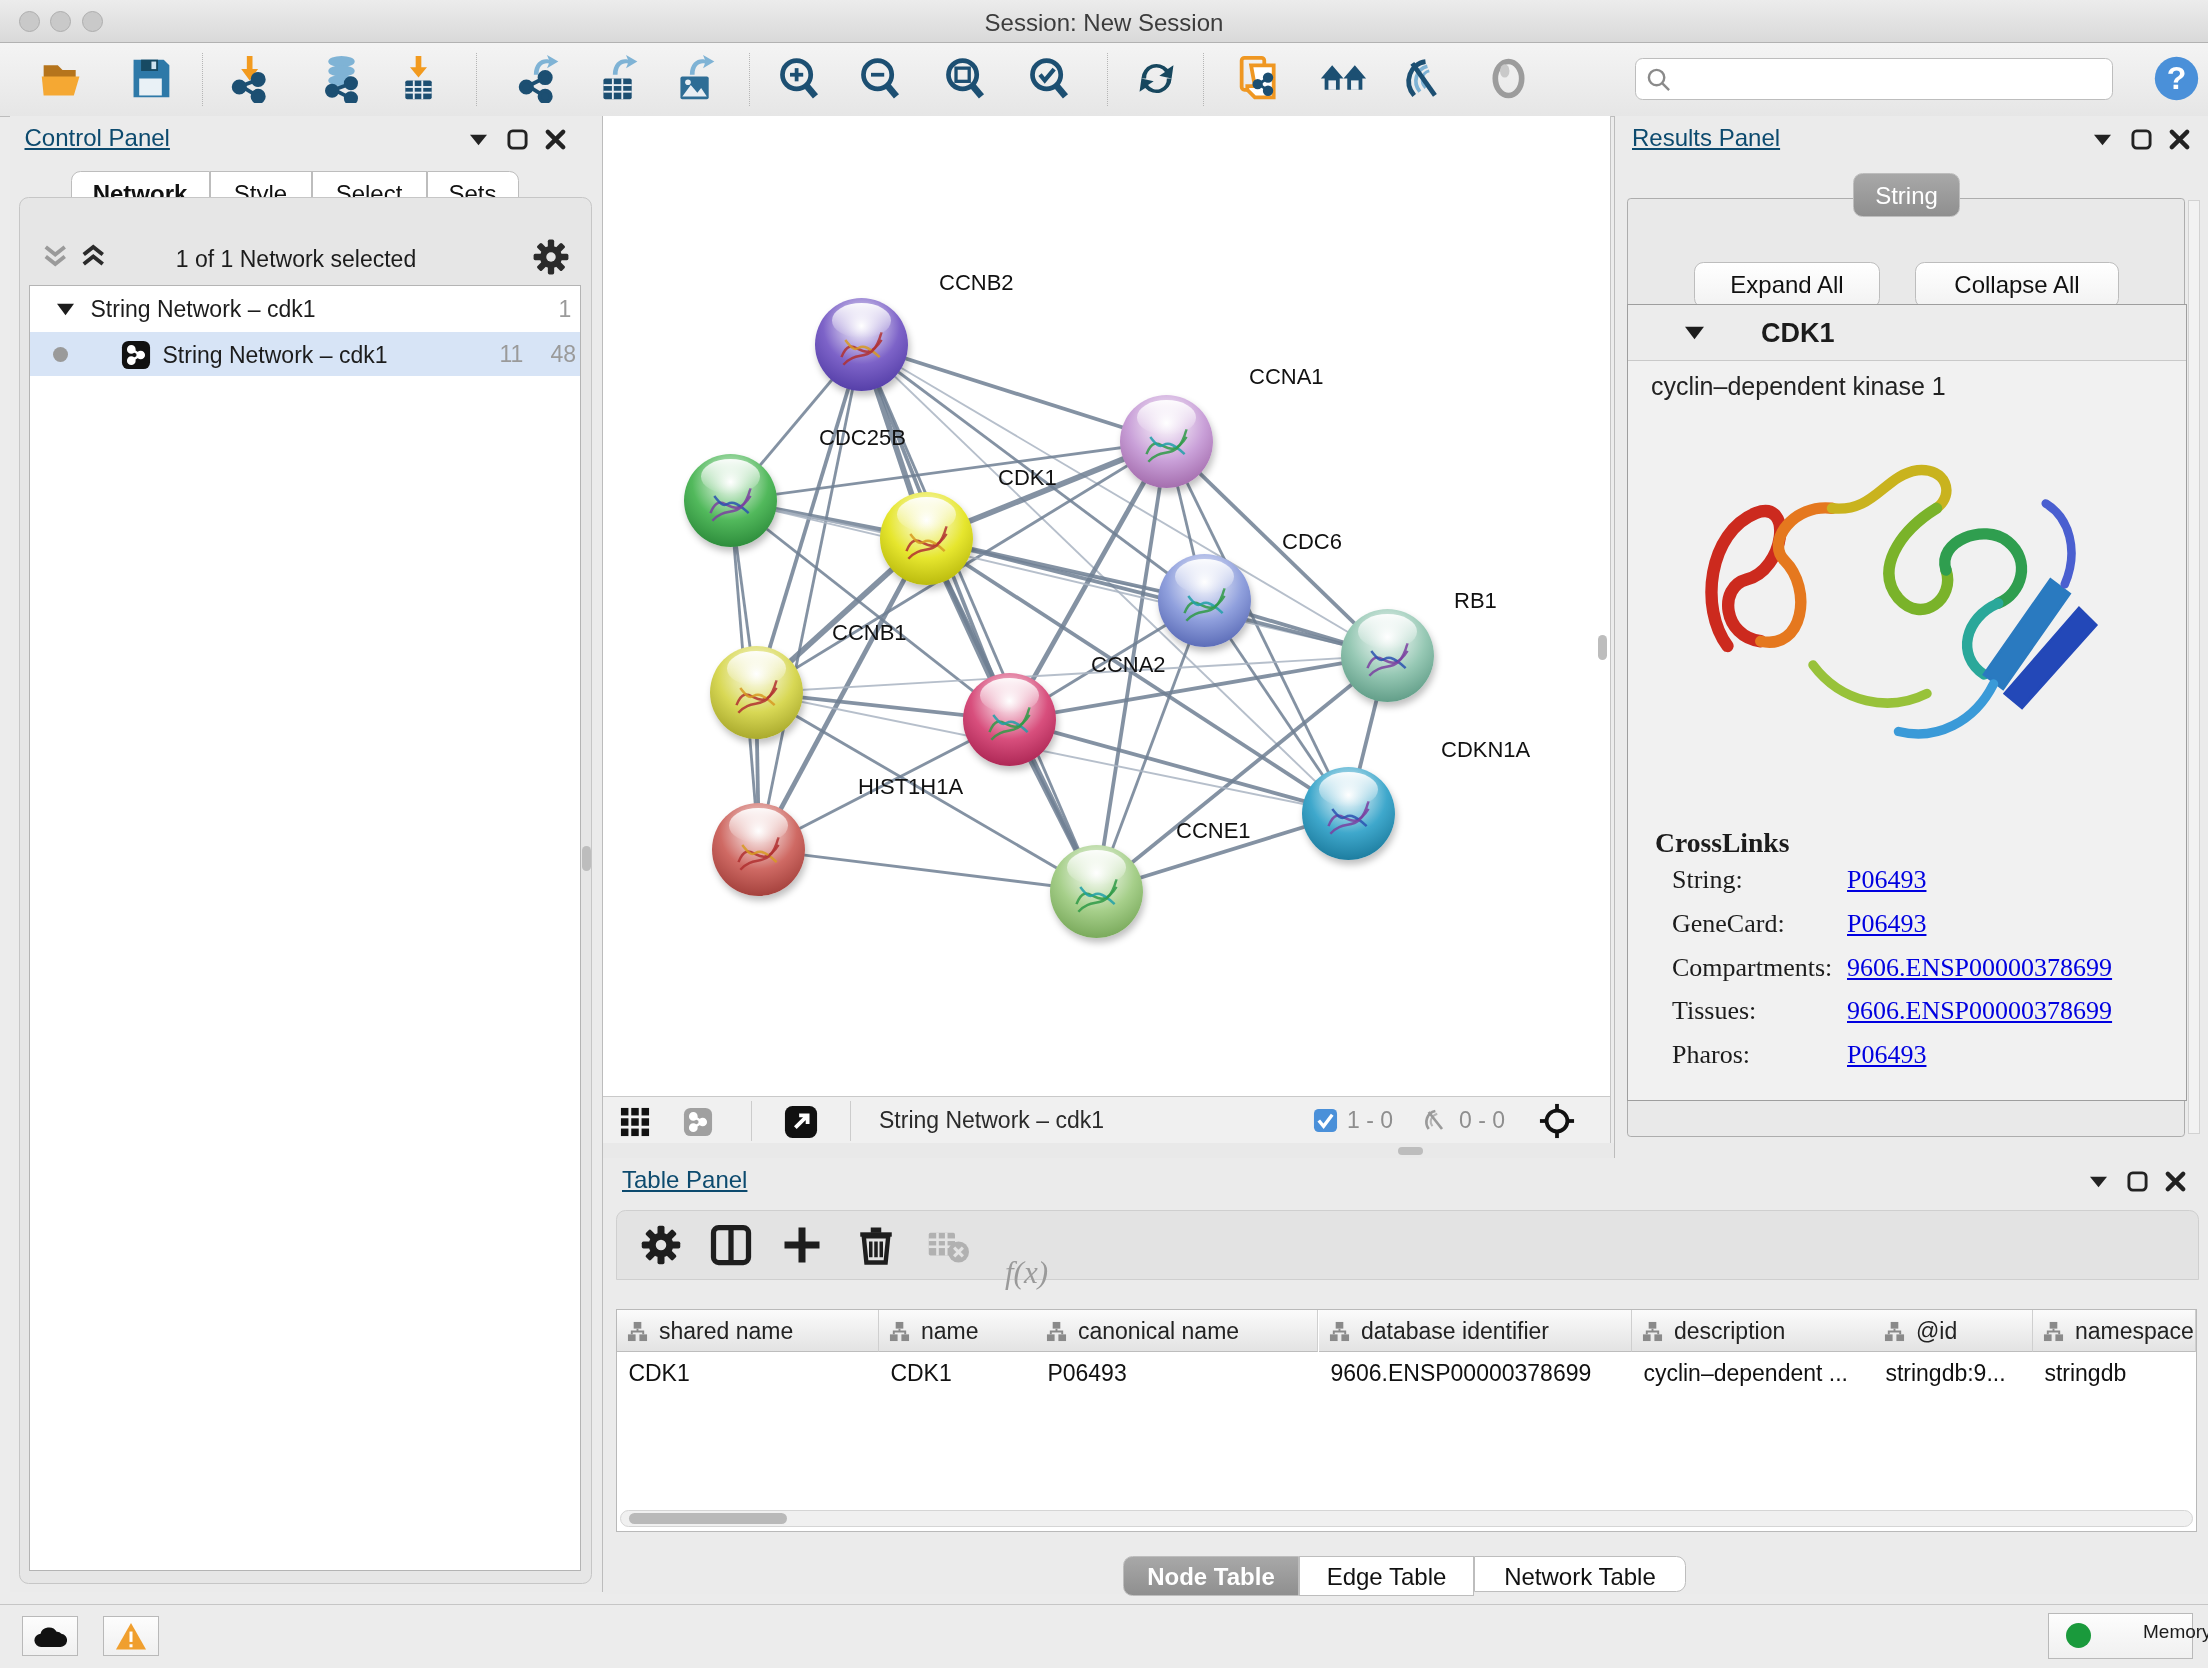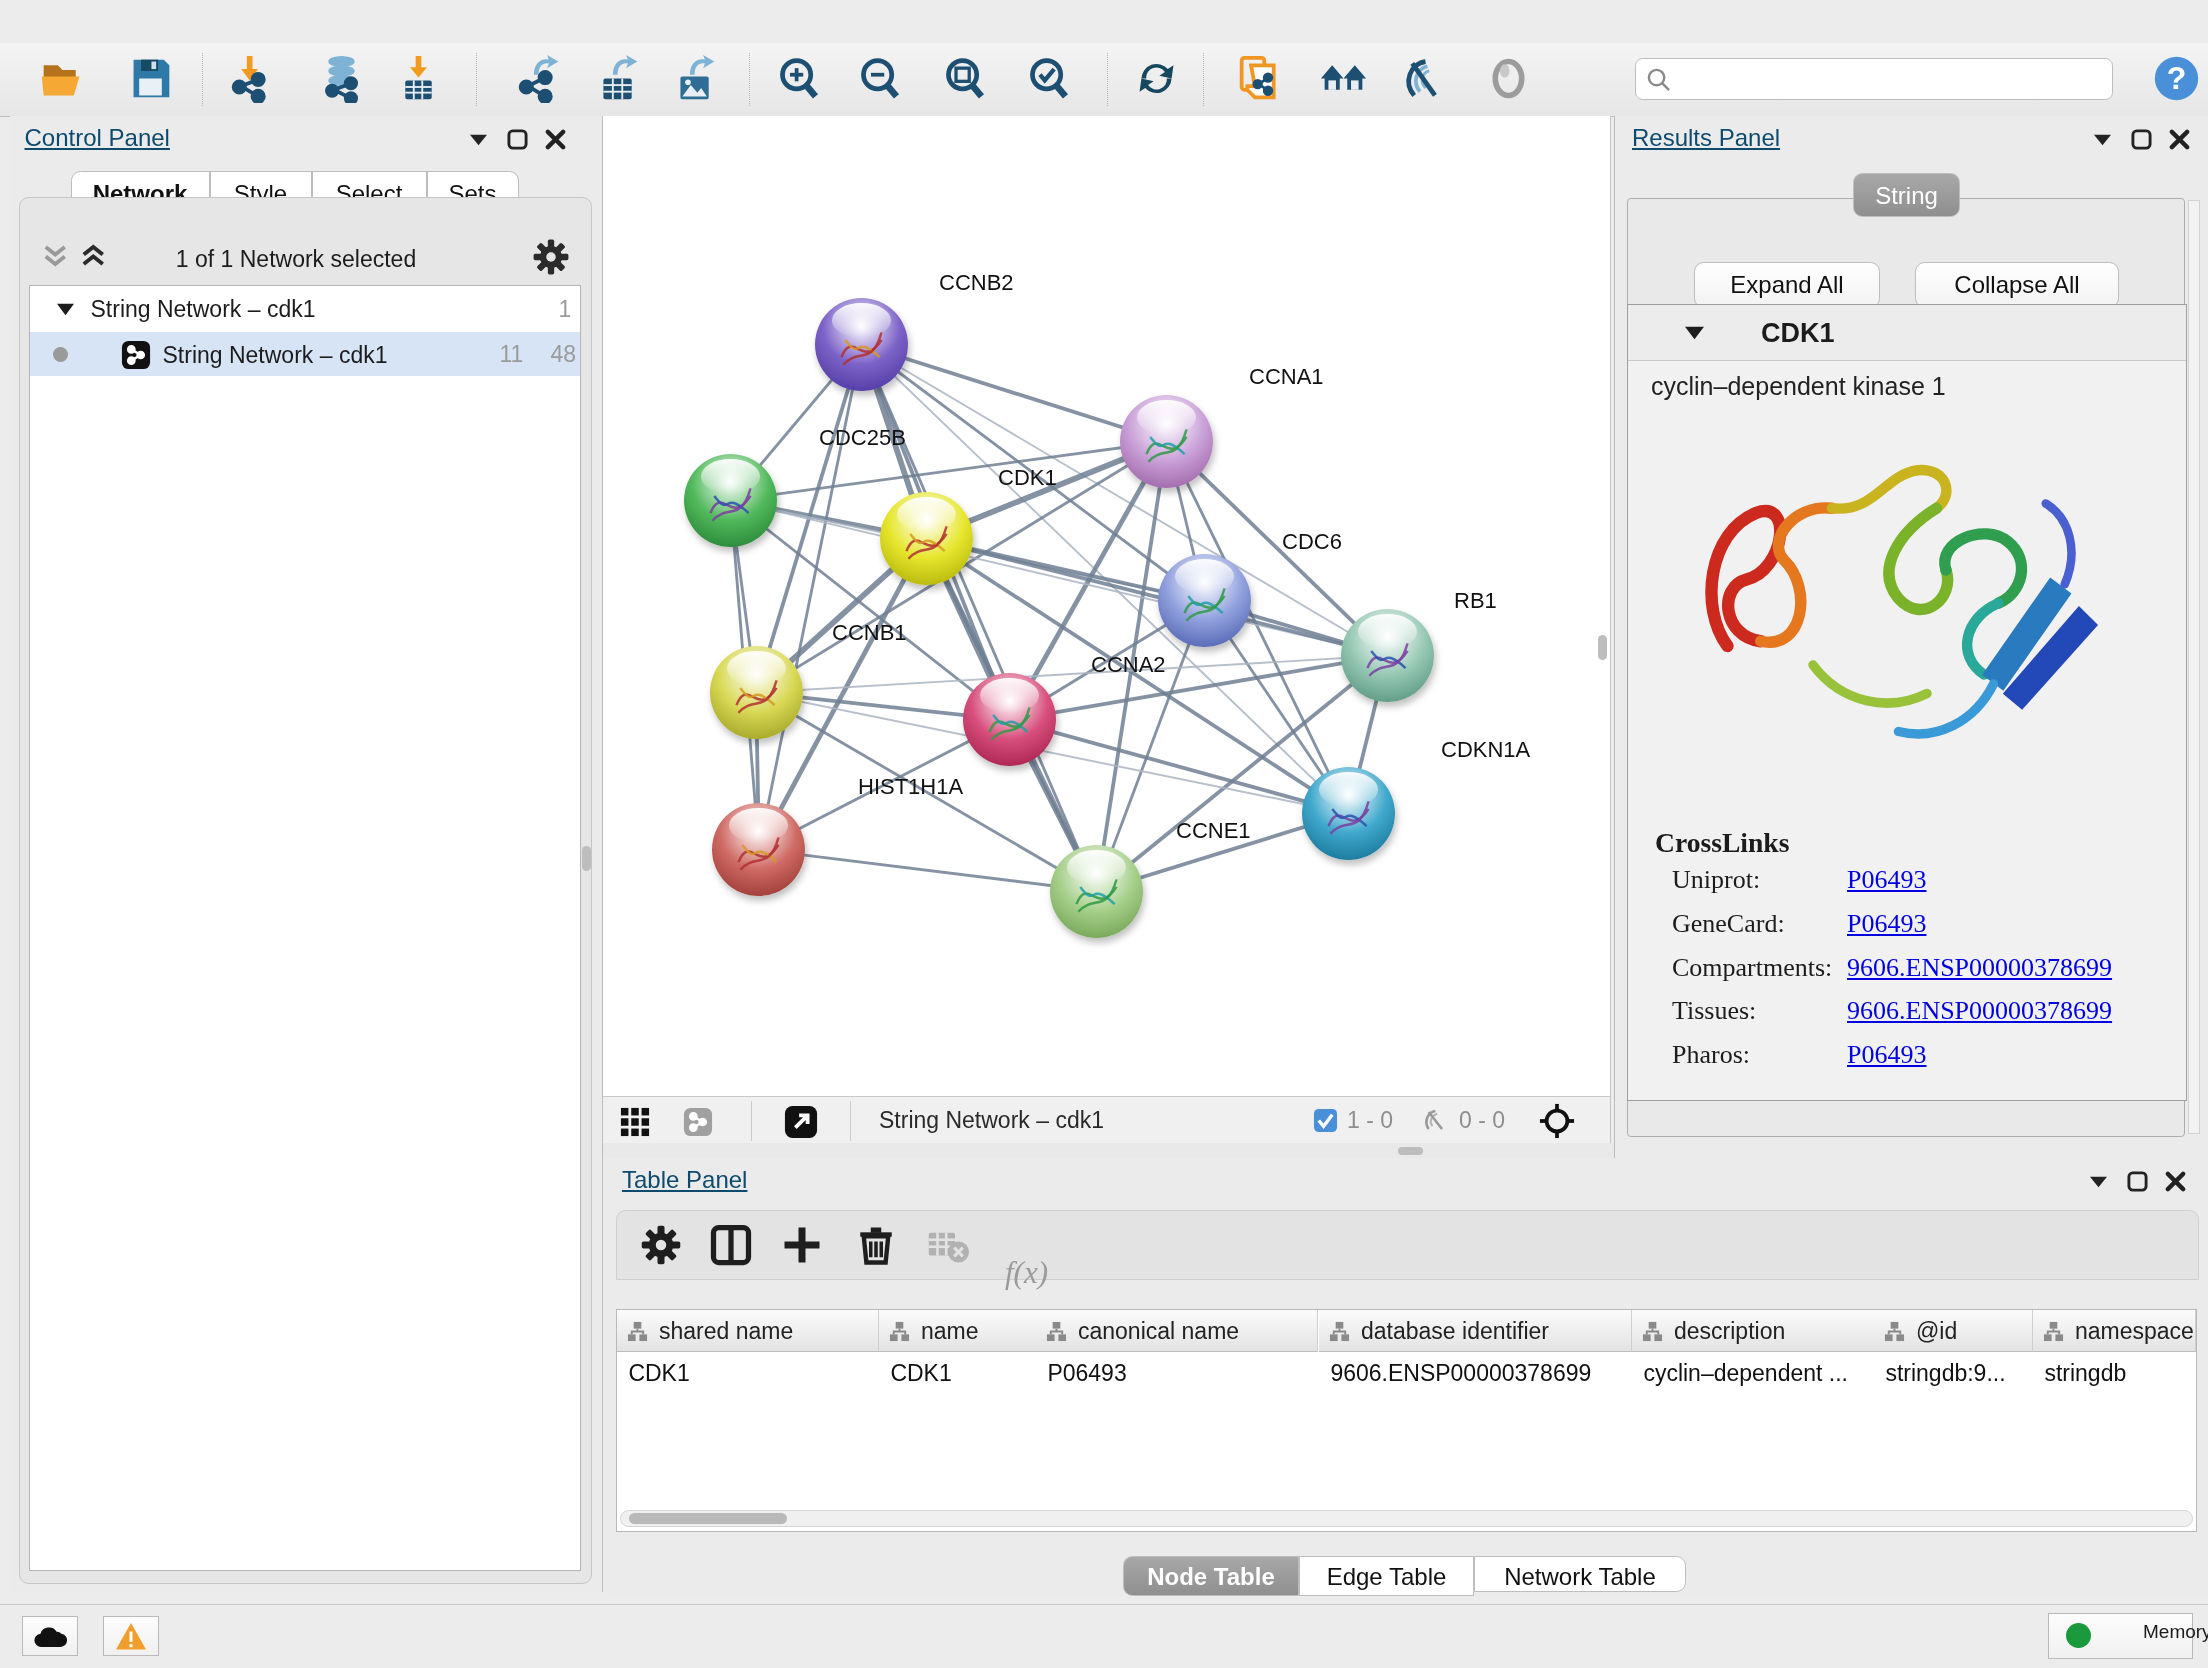--- a/index.html
+++ b/index.html
@@ -100,20 +100,26 @@
   .statusbar{left:0;top:1604px;width:2208px;height:65px;background:#ececec;border-top:1px solid #c6c6c6;}
   .sb-btn{position:absolute;background:linear-gradient(#fdfdfd,#f0f0f0);border:1.9px solid #b9b9b9;cursor:pointer;}
   .mem-dot{position:absolute;left:17px;top:9.5px;width:25px;height:25px;border-radius:50%;background:#1a9a3c;}
   .mem-label{position:absolute;left:53px;top:7.6px;font-size:19px;margin-left:41px;}
 </style>
 </head>
 <body>
 
 <div id="app">
 
+  <div class="abs titlebar">
+    <div class="abs traffic" style="left:19px"></div>
+    <div class="abs traffic" style="left:50px"></div>
+    <div class="abs traffic" style="left:82px"></div>
+    <div class="abs win-title">Session: New Session</div>
+  </div>
 
   <div class="abs toolbar">
     <svg class="abs tb-icon" style="left:38px" viewBox="0 0 52 52">
       <path d="M6,12 h15 l5,5 h14 v8 H6z" fill="#b5741c"></path>
       <path d="M4,24 h40 l-6,20 H6z" fill="#f5a833"></path>
     </svg>
     <svg class="abs tb-icon" style="left:126px" viewBox="0 0 52 52">
       <path d="M8,6 h32 l6,6 v34 H8z" fill="#2e79a8"></path>
       <rect x="16" y="6" width="18" height="12" fill="#174a63"></rect>
         <rect x="27" y="8" width="5" height="8" fill="#cfe3ef"></rect>
@@ -576,21 +582,21 @@
           <path d="M345,195 C310,210 300,250 330,270" stroke="#2aa89a" stroke-width="11"></path>
           <path d="M330,270 L400,170 L420,185 L350,285 Z" stroke="#2a7ac0" stroke-width="3" fill="#2a7ac0"></path>
           <path d="M352,290 L430,200 L448,218 L370,305 Z" stroke="#2348b8" stroke-width="3" fill="#2348b8"></path>
           <path d="M340,280 C320,320 280,340 240,330" stroke="#3a9ad8" stroke-width="10"></path>
           <path d="M415,175 C430,140 420,105 395,90" stroke="#4a5fd0" stroke-width="9"></path>
           <path d="M150,260 C180,300 230,310 270,290" stroke="#98c23a" stroke-width="10"></path>
         </g>
       </svg>
       <div class="xl xl-title" style="top:466px">CrossLinks</div>
       <div class="abs" style="left:0;top:504px;width:100%;height:228px">
-          <div class="xl xl-label" style="top: 0px;">Uniprot:</div>
+          <div class="xl xl-label" style="top: 0px;">String:</div>
           <div class="xl xl-link" style="top: 0px;">P06493</div>
           <div class="xl xl-label" style="top: 44px;">GeneCard:</div>
           <div class="xl xl-link" style="top: 44px;">P06493</div>
           <div class="xl xl-label" style="top: 88px;">Compartments:</div>
           <div class="xl xl-link" style="top: 88px;">9606.ENSP00000378699</div>
           <div class="xl xl-label" style="top: 131px;">Tissues:</div>
           <div class="xl xl-link" style="top: 131px;">9606.ENSP00000378699</div>
           <div class="xl xl-label" style="top: 175px;">Pharos:</div>
           <div class="xl xl-link" style="top: 175px;">P06493</div>
         </div>

